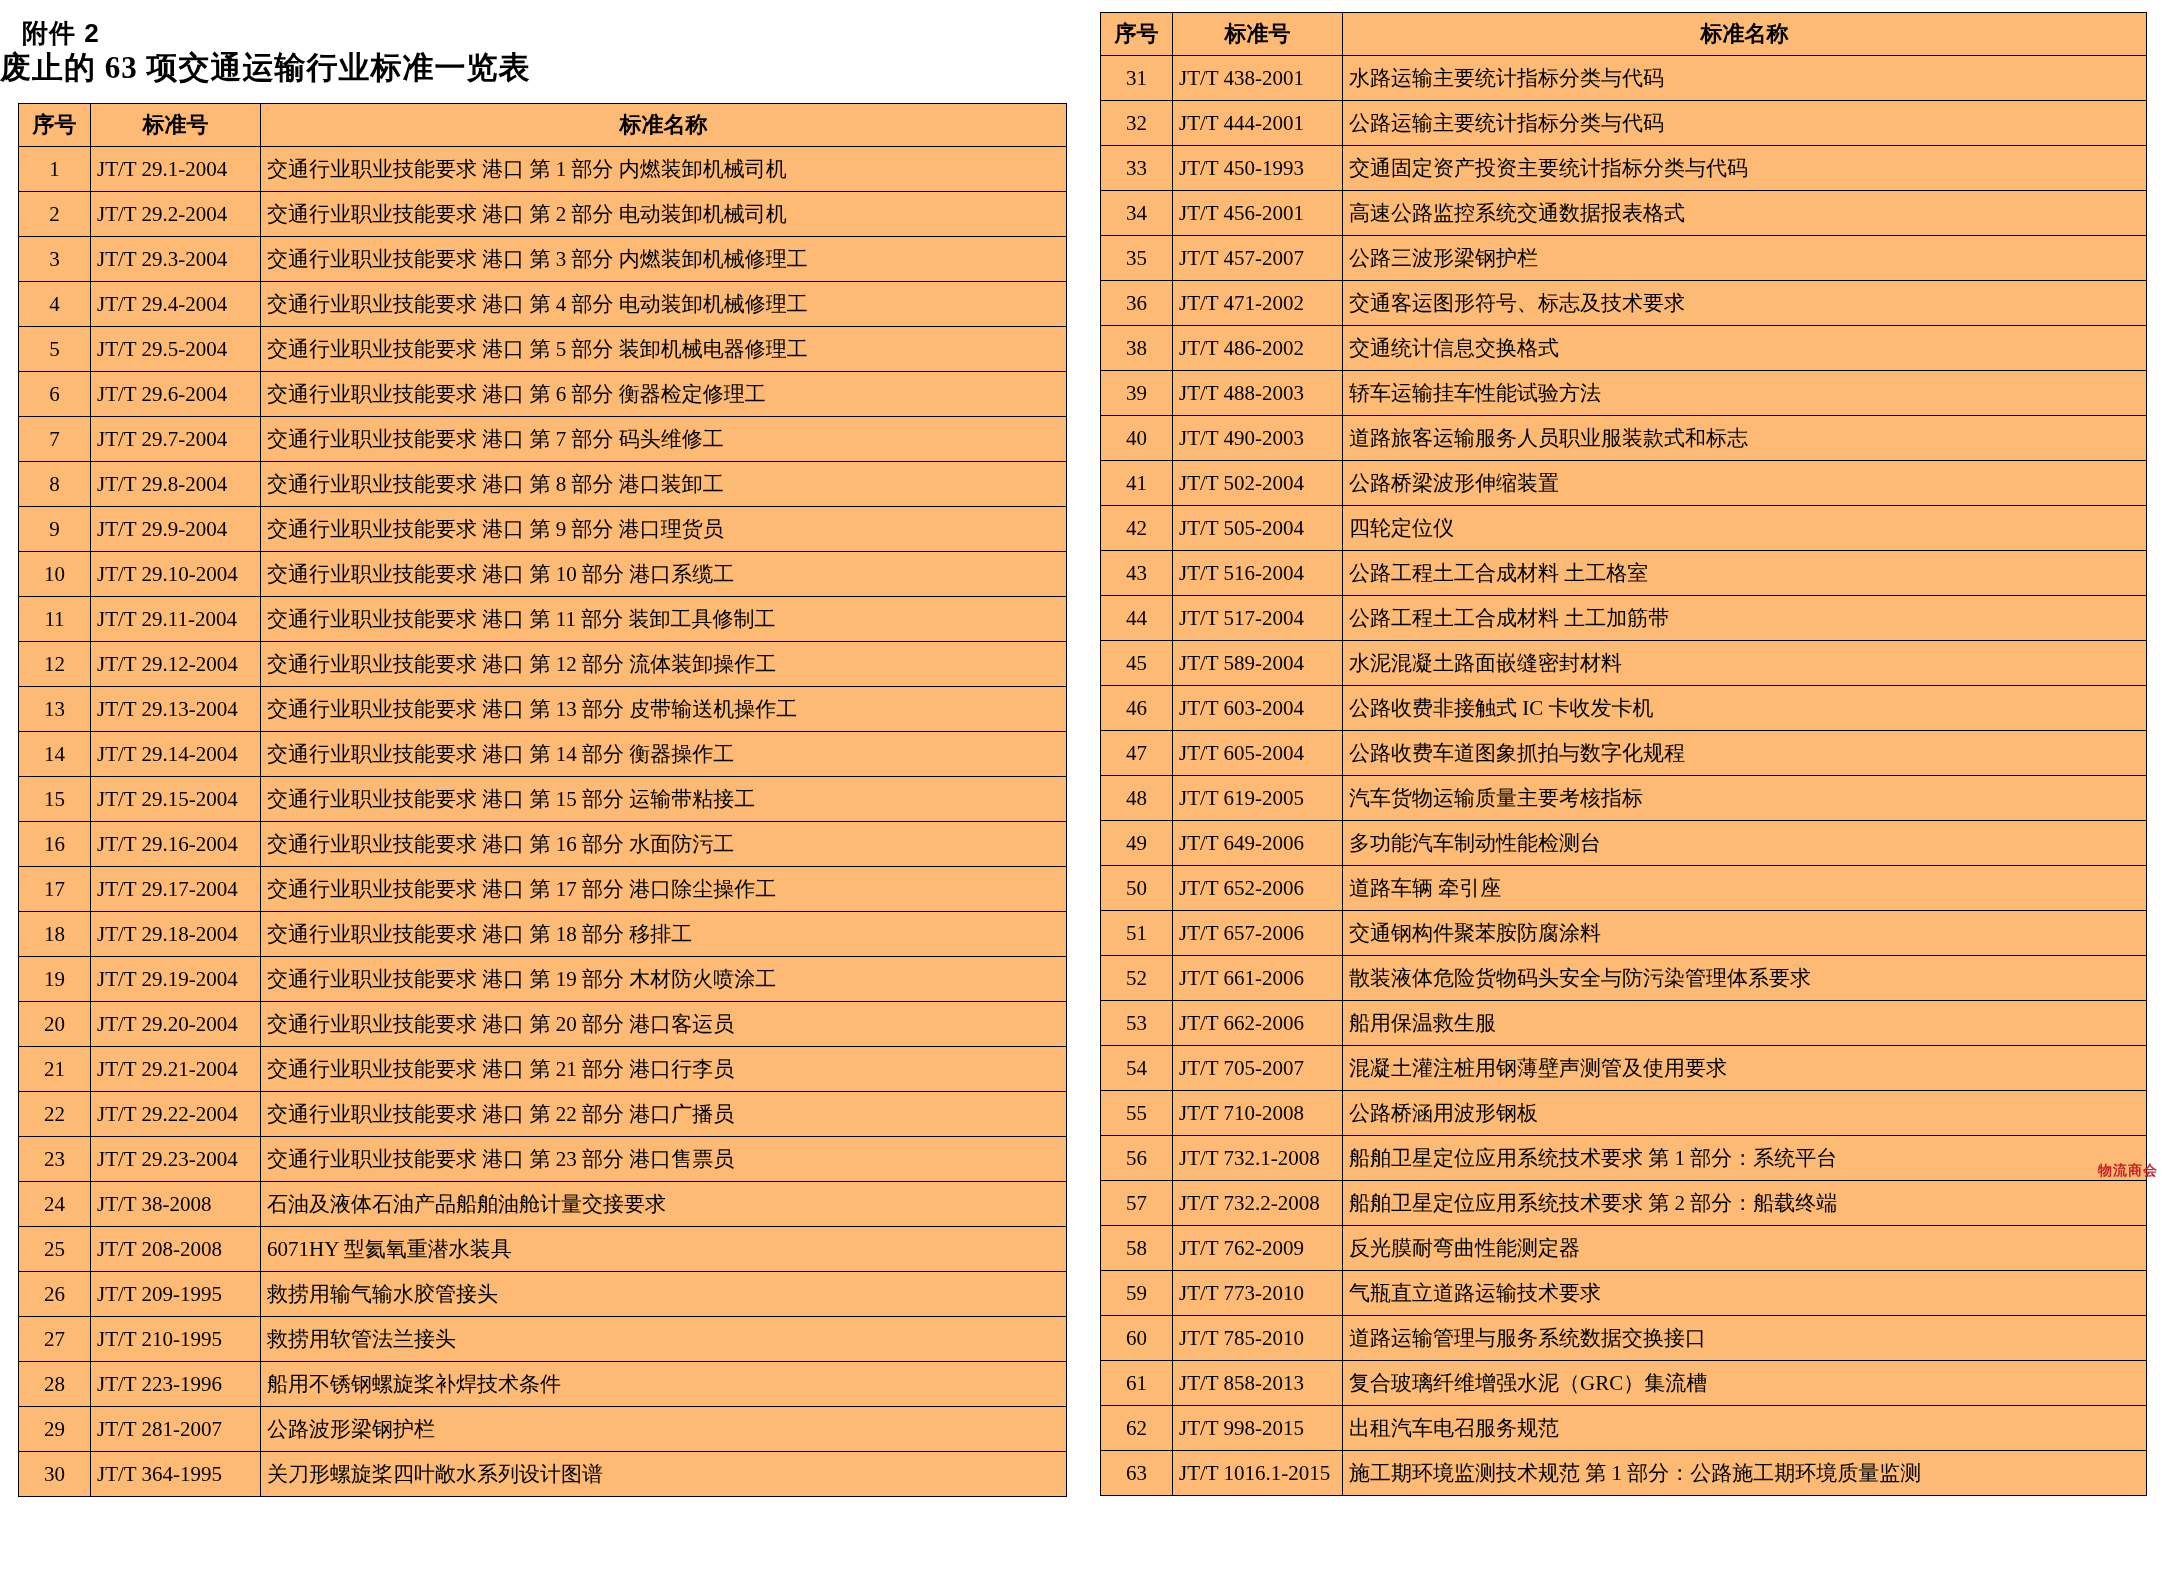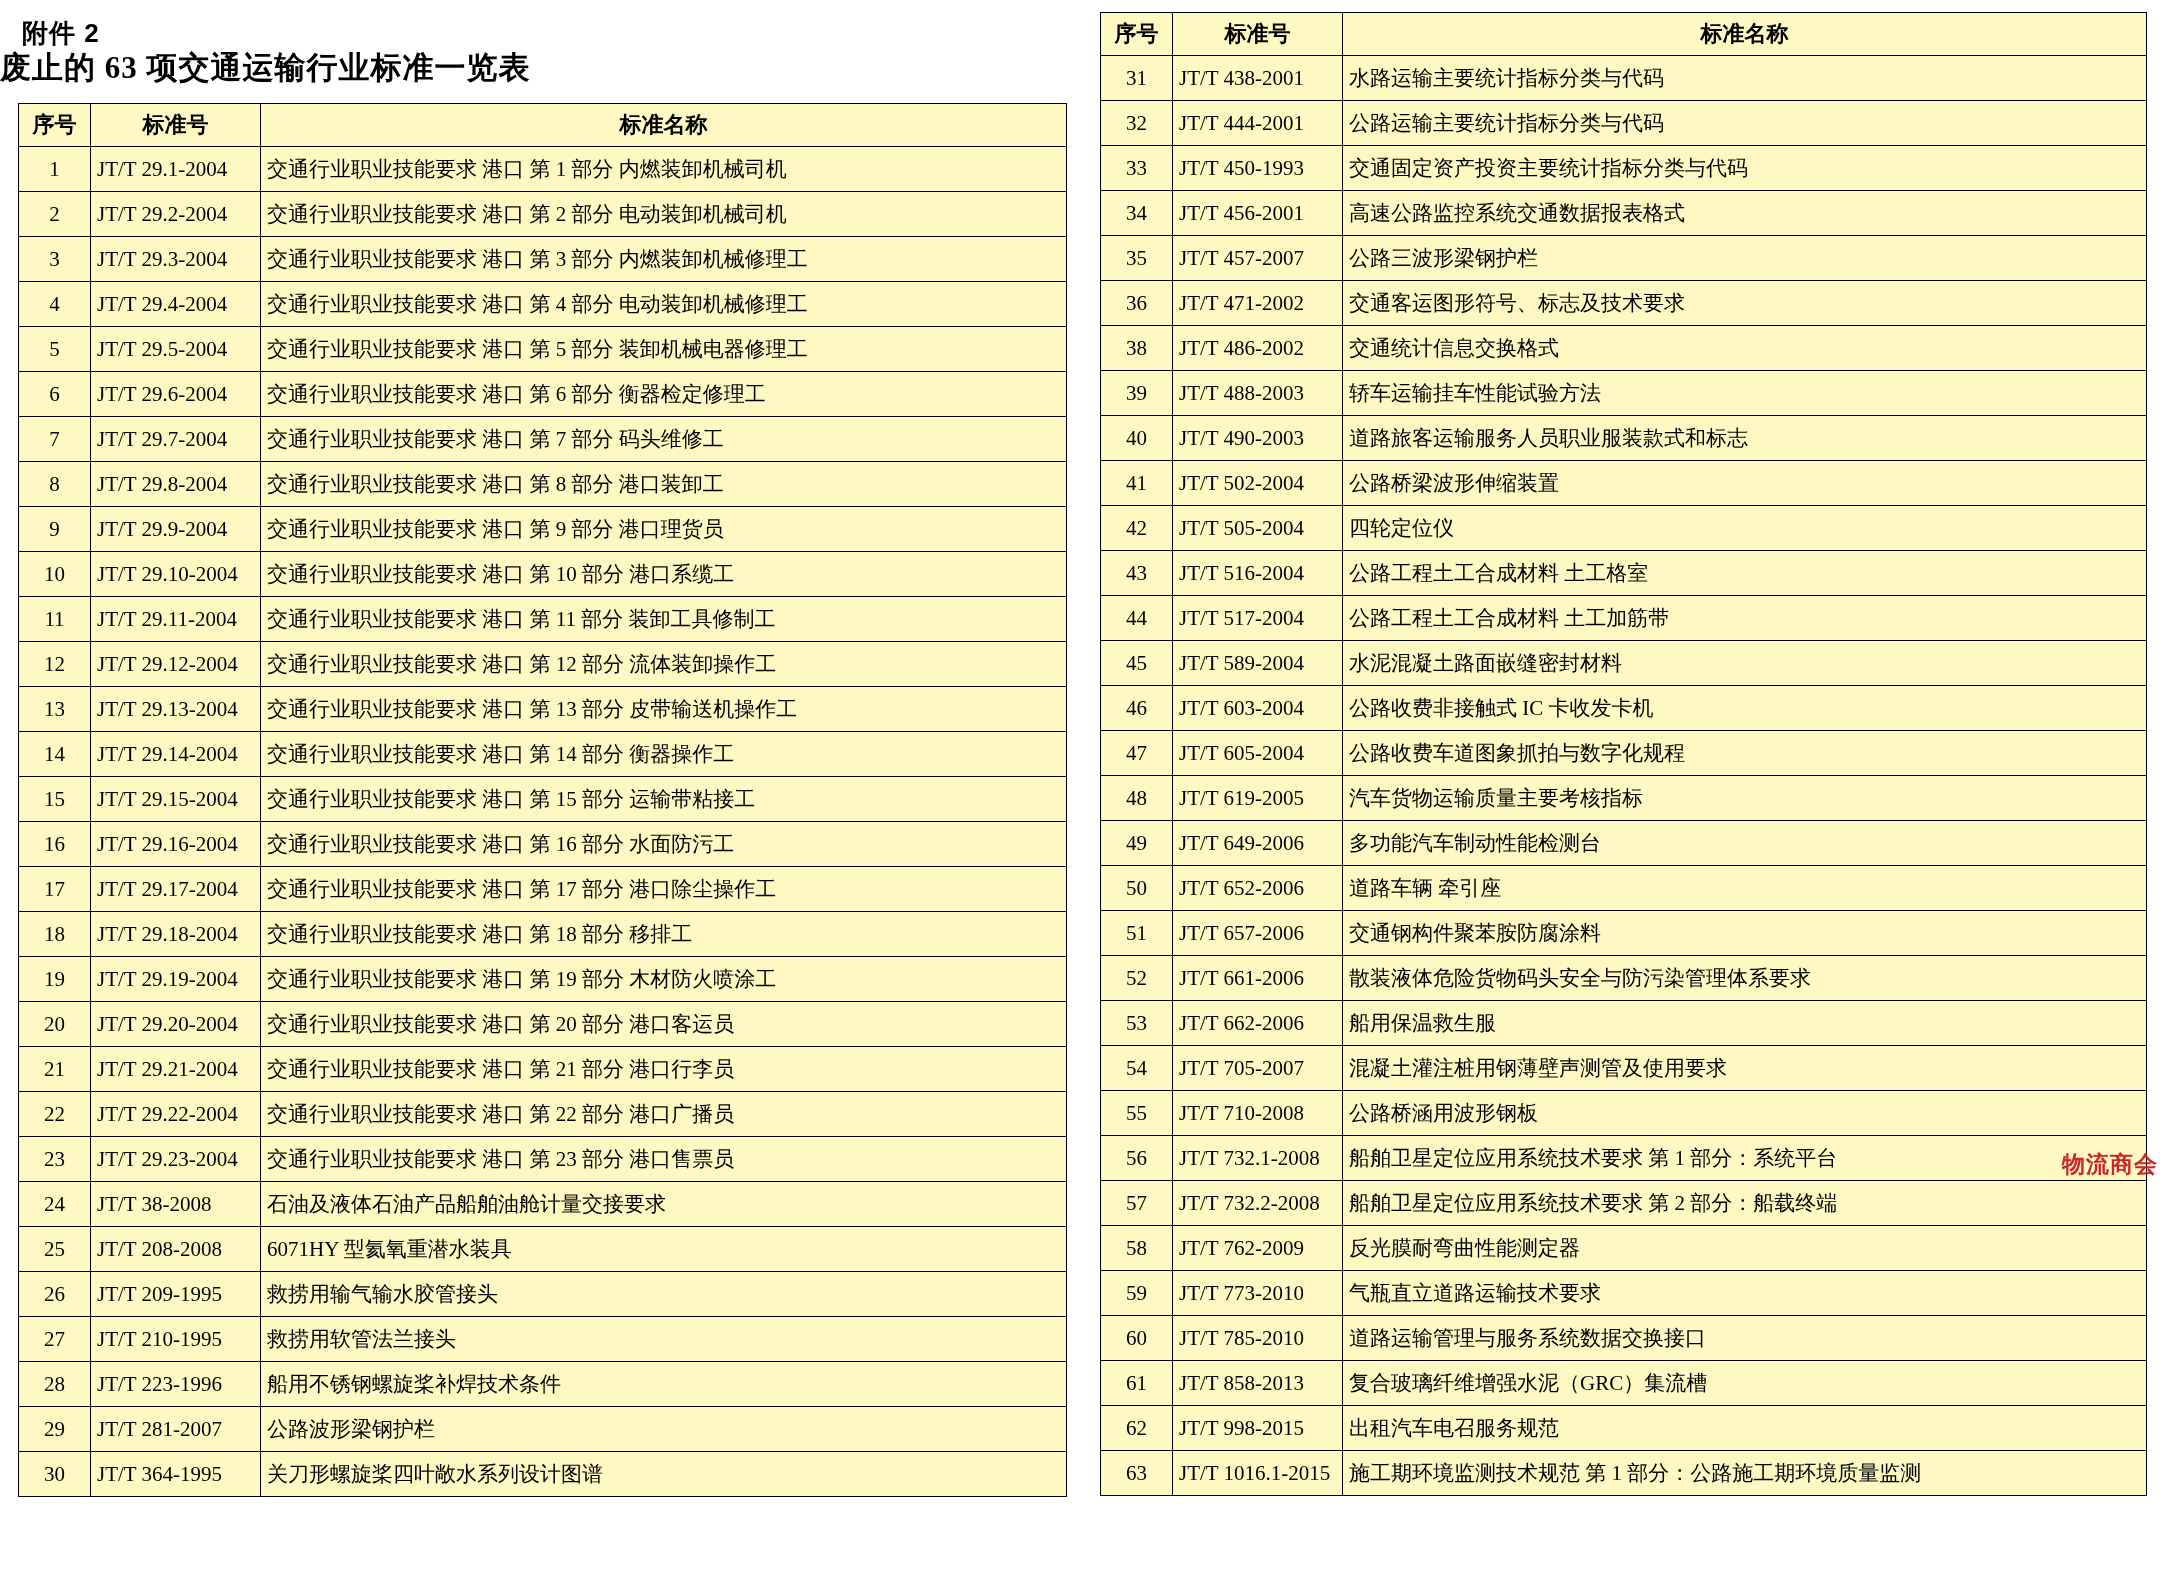--- a/index.html
+++ b/index.html
@@ -58,21 +58,21 @@
     position: absolute;
     left: 1100px;
     top: 12px;
     width: 1050px;
   }
 
   
   table.std-table {
     border-collapse: collapse;
     table-layout: fixed;
-    background: #fef9c3;
+    background: #fdba74;
   }
   table.std-table th,
   table.std-table td {
     border: 1.6px solid #000000;
     padding: 0px 6px;
     font-size: 21px;
     line-height: 1.15;
     vertical-align: middle;
     overflow: hidden;
     white-space: nowrap;
@@ -104,21 +104,21 @@
   .tbl-right col.w-name { width: 804px; }
 
   
   .watermark {
     position: absolute;
     right: 6px;
     bottom: 4px;
     color: #c4161c;
     font-family: "Liberation Sans", "DejaVu Sans", sans-serif;
     font-weight: bold;
-    font-size: 23px;
+    font-size: 14px;
     letter-spacing: 1px;
     opacity: 0.92;
   }
 </style>
 </head>
 <body>
 
 <div class="page">
 
   <div class="col-left">

